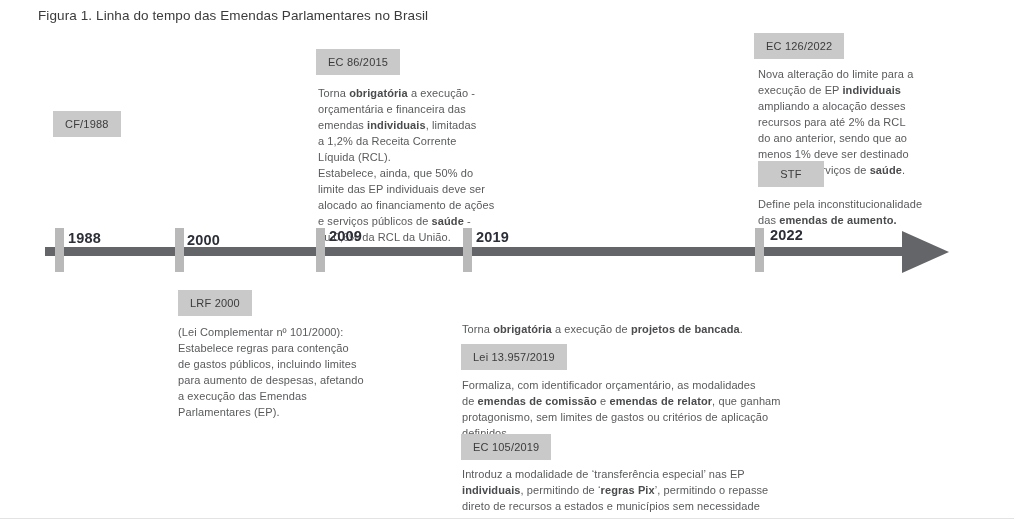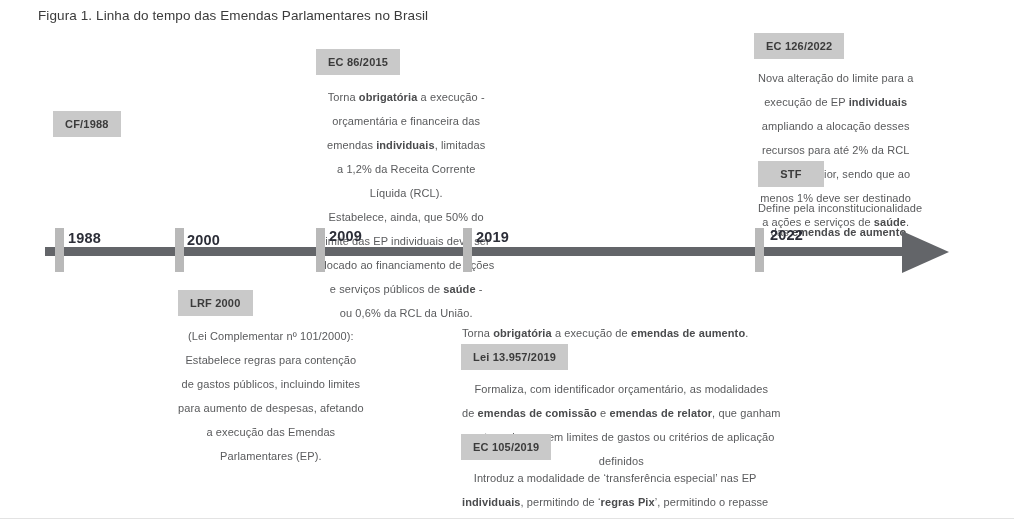--- a/index.html
+++ b/index.html
@@ -62,34 +62,33 @@
     z-index: 3;
     letter-spacing: 0.2px;
   }
 
   
   .chip {
     position: absolute;
     background: #c9c9c9;
     color: #3b3b3b;
     font-size: 11px;
-    font-weight: bold;
+    font-weight: normal;
     line-height: 14px;
     padding: 6px 12px;
     text-align: center;
     letter-spacing: 0.2px;
   }
   .body {
     position: absolute;
     font-size: 11px;
-    line-height: 24px;
+    line-height: 16px;
     color: #595a5c;
     white-space: pre-line;
     letter-spacing: 0.1px;
-    text-align: center;
   }
   .body b { color: #4a4b4d; }
 </style>
 </head>
 <body>
 
 <div class="figure">
 
   <div class="figure-title">Figura 1. Linha do tempo das Emendas Parlamentares no Brasil</div>
 
@@ -136,21 +135,21 @@
 das </span><b>emendas de aumento.</b></div>
 
   <div class="chip" style="left:178px; top:290px">LRF 2000</div>
   <div class="body" style="left:178px; top:324px"><span>(Lei Complementar nº 101/2000):
 Estabelece regras para contenção
 de gastos públicos, incluindo limites
 para aumento de despesas, afetando
 a execução das Emendas
 Parlamentares (EP).</span></div>
 
-  <div class="body" style="left:462px; top:321px"><span>Torna </span><b>obrigatória</b><span> a execução de </span><b>emendas de aumento</b><span>.</span></div>
+  <div class="body" style="left:462px; top:321px"><span>Torna </span><b>obrigatória</b><span> a execução de </span><b>projetos de bancada</b><span>.</span></div>
 
   <div class="chip" style="left:461px; top:344px">Lei 13.957/2019</div>
   <div class="body" style="left:462px; top:377px"><span>Formaliza, com identificador orçamentário, as modalidades
 de </span><b>emendas de comissão</b><span> e </span><b>emendas de relator</b><span>, que ganham
 protagonismo, sem limites de gastos ou critérios de aplicação
 definidos</span></div>
 
   <div class="chip" style="left:461px; top:434px">EC 105/2019</div>
   <div class="body" style="left:462px; top:466px"><span>Introduz a modalidade de ‘transferência especial’ nas EP
 </span><b>individuais</b><span>, permitindo de ‘</span><b>regras Pix</b><span>’, permitindo o repasse

